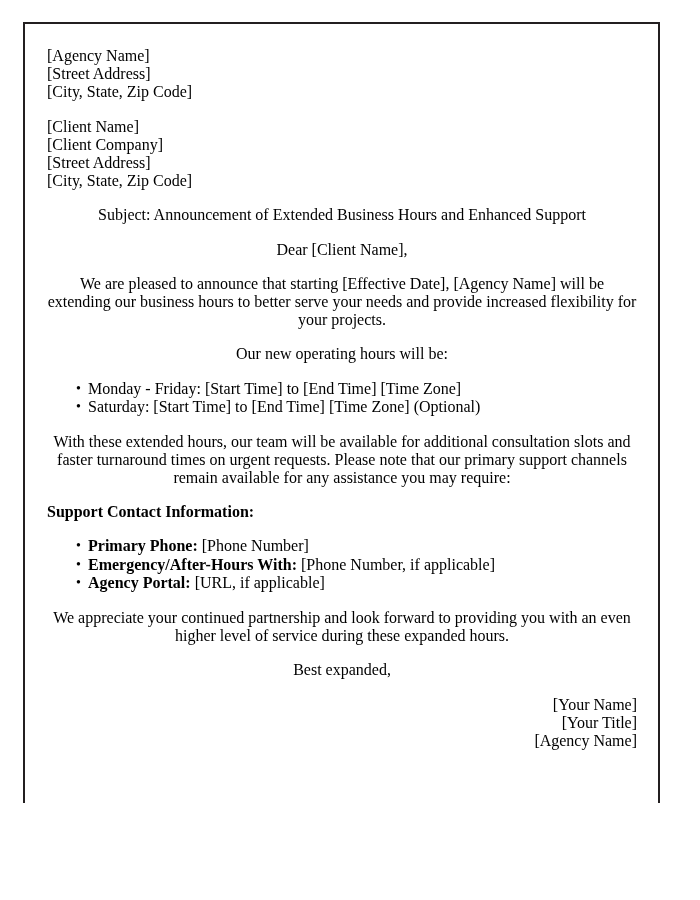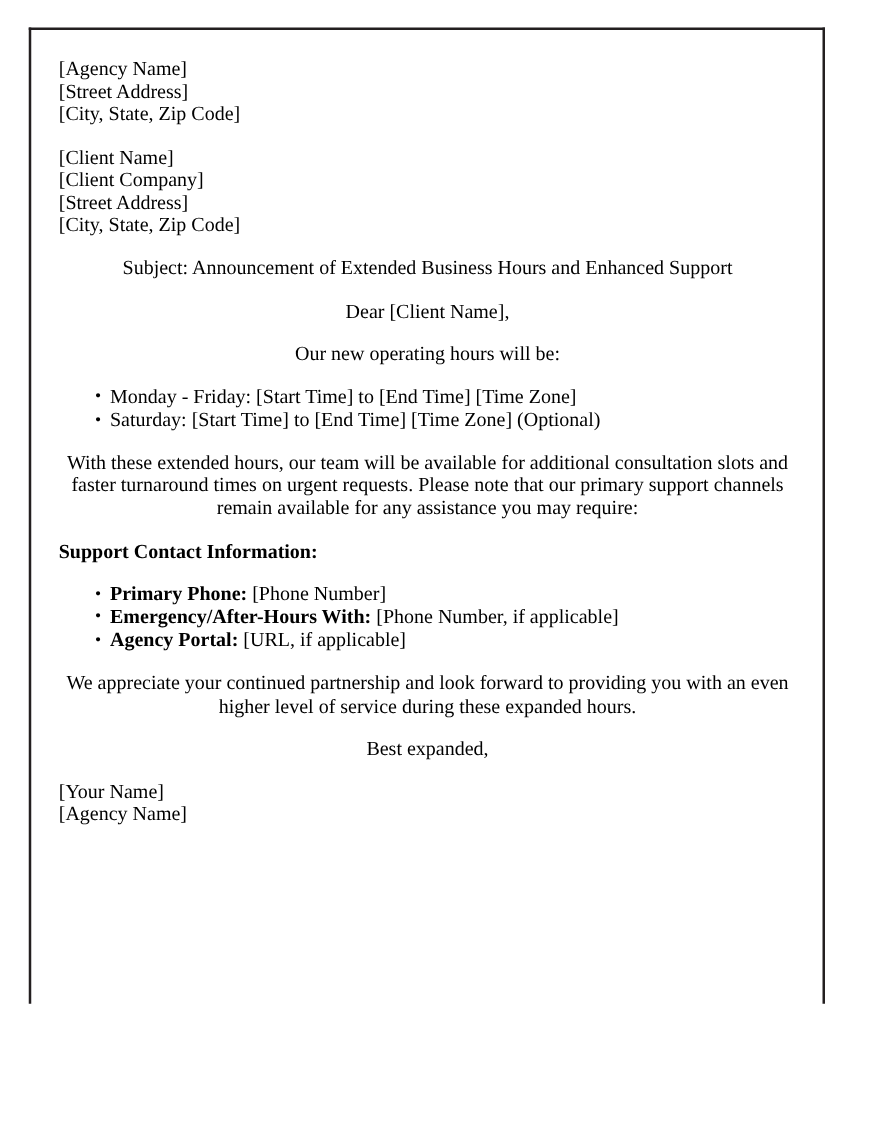--- a/index.html
+++ b/index.html
@@ -73,20 +73,21 @@
   .bold-label {
     font-weight: bold;
   }
   .section-head {
     font-weight: bold;
     margin: 0 0 16px 0;
   }
   .signoff-line {
     display: block;
     white-space: pre;
+    text-align: right;
   }
 </style>
 </head>
 <body>
 
 <div id="page-frame"></div>
 
 <div id="letter">
 
   <div class="block">
@@ -99,20 +100,21 @@
     <span class="addr-line">[Client Name]</span>
     <span class="addr-line">[Client Company]</span>
     <span class="addr-line">[Street Address]</span>
     <span class="addr-line">[City, State, Zip Code]</span>
   </div>
 
   <p class="para">Subject: Announcement of Extended Business Hours and Enhanced Support</p>
 
   <p class="para">Dear [Client Name],</p>
 
+  <p class="para">We are pleased to announce that starting [Effective Date], [Agency Name] will be extending our business hours to better serve your needs and provide increased flexibility for your projects.</p>
 
   <p class="para">Our new operating hours will be:</p>
 
   <ul class="doc-list">
     <li>Monday - Friday: [Start Time] to [End Time] [Time Zone]</li>
     <li>Saturday: [Start Time] to [End Time] [Time Zone] (Optional)</li>
   </ul>
 
   <p class="para">With these extended hours, our team will be available for additional consultation slots and faster turnaround times on urgent requests. Please note that our primary support channels remain available for any assistance you may require:</p>
 
@@ -123,16 +125,17 @@
     <li><span class="bold-label">Emergency/After-Hours With:</span> <span>[Phone Number, if applicable]</span></li>
     <li><span class="bold-label">Agency Portal:</span> <span>[URL, if applicable]</span></li>
   </ul>
 
   <p class="para">We appreciate your continued partnership and look forward to providing you with an even higher level of service during these expanded hours.</p>
 
   <p class="para">Best expanded,</p>
 
   <div class="block">
     <span class="signoff-line">[Your Name]</span>
+    <span class="signoff-line">[Your Title]</span>
     <span class="signoff-line">[Agency Name]</span>
   </div>
 
 </div>
 
 </body></html>

